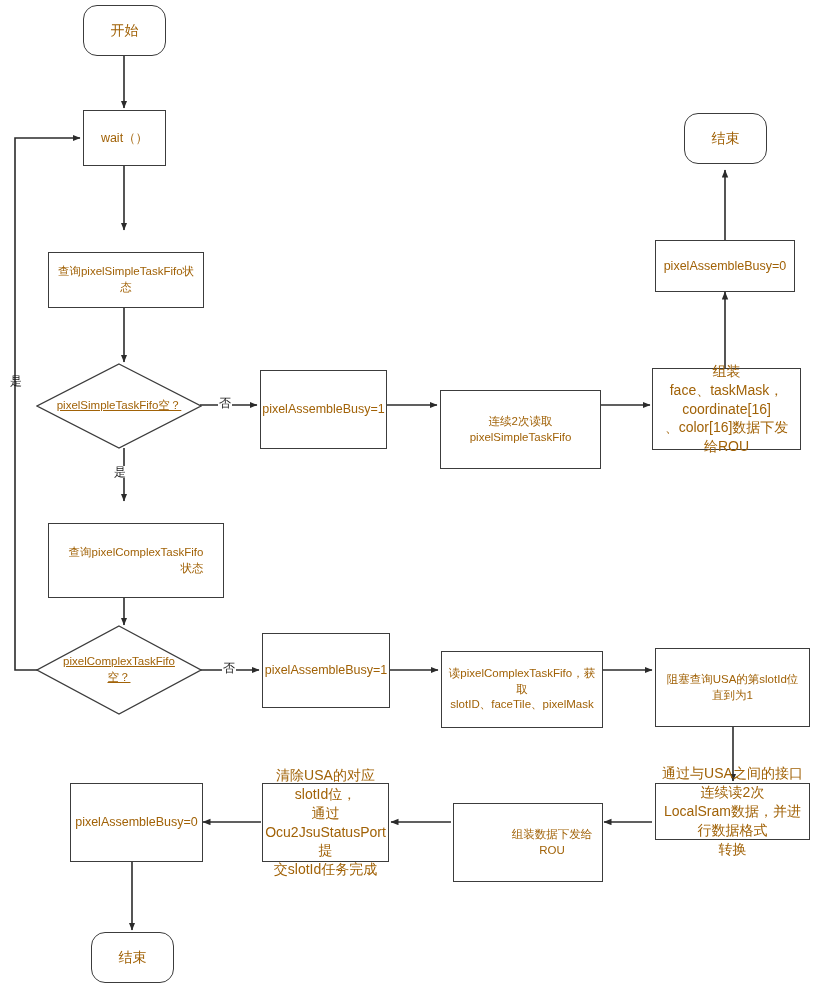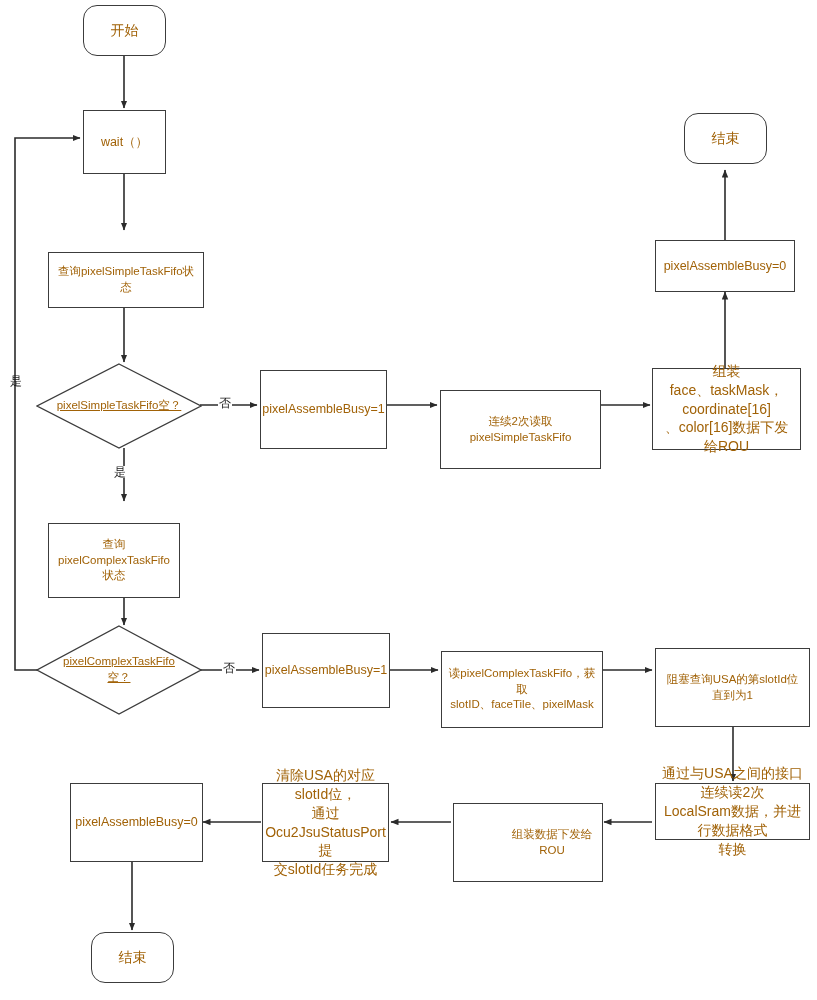--- a/index.html
+++ b/index.html
@@ -132,21 +132,21 @@
       <path d="M132,862 L132,930" marker-end="url(#ah)"></path>
 
       <path d="M48,670 L15,670 L15,138 L80,138" marker-end="url(#ah)"></path>
     </g>
   </svg>
 
   <div class="node terminal fs-start" style="left:83px; top:5px; width:83px; height:51px;">
     <span class="txt">开始</span>
   </div>
 
-  <div class="node process fs-box" style="left:83px; top:110px; width:83px; height:64px;">
+  <div class="node process fs-box" style="left:83px; top:110px; width:83px; height:56px;">
     <span class="txt">wait（）</span>
   </div>
 
   <div class="node process fs-small" style="left:48px; top:232px; width:156px; height:56px;">
     <span class="txt">查询pixelSimpleTaskFifo状态</span>
   </div>
 
   <div class="node diamond fs-diamond" style="left:36px; top:363px; width:166px; height:86px;">
     <svg class="dshape" viewBox="0 0 166 86" preserveAspectRatio="none">
       <polygon points="83,1 165,43 83,85 1,43" fill="#ffffff" stroke="#3c3c3c" stroke-width="1.4"></polygon>
@@ -169,21 +169,21 @@
   </div>
 
   <div class="node process fs-box" style="left:655px; top:240px; width:140px; height:52px;">
     <span class="txt">pixelAssembleBusy=0</span>
   </div>
 
   <div class="node terminal fs-start" style="left:684px; top:113px; width:83px; height:51px;">
     <span class="txt">结束</span>
   </div>
 
-  <div class="node process fs-small" style="left:48px; top:503px; width:132px; height:75px;">
+  <div class="node process fs-small" style="left:48px; top:503px; width:176px; height:75px;text-align:right;">
     <span class="txt">查询pixelComplexTaskFifo
 状态</span>
   </div>
 
   <div class="node diamond fs-diamond" style="left:36px; top:625px; width:166px; height:90px;">
     <svg class="dshape" viewBox="0 0 166 90" preserveAspectRatio="none">
       <polygon points="83,1 165,45 83,89 1,45" fill="#ffffff" stroke="#3c3c3c" stroke-width="1.4"></polygon>
     </svg>
     <span class="txt">pixelComplexTaskFifo
 空？</span>

